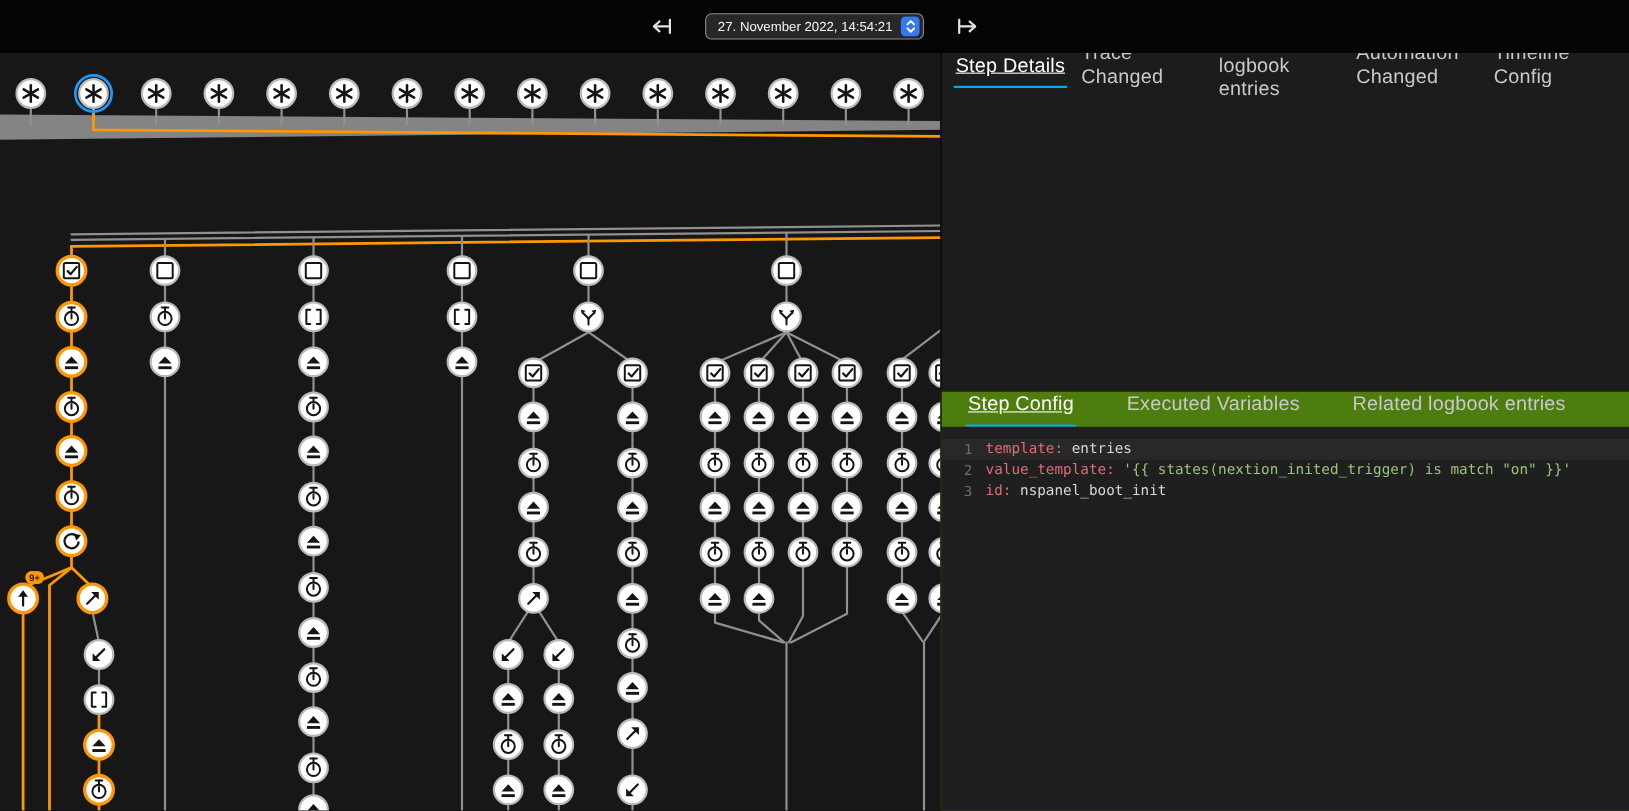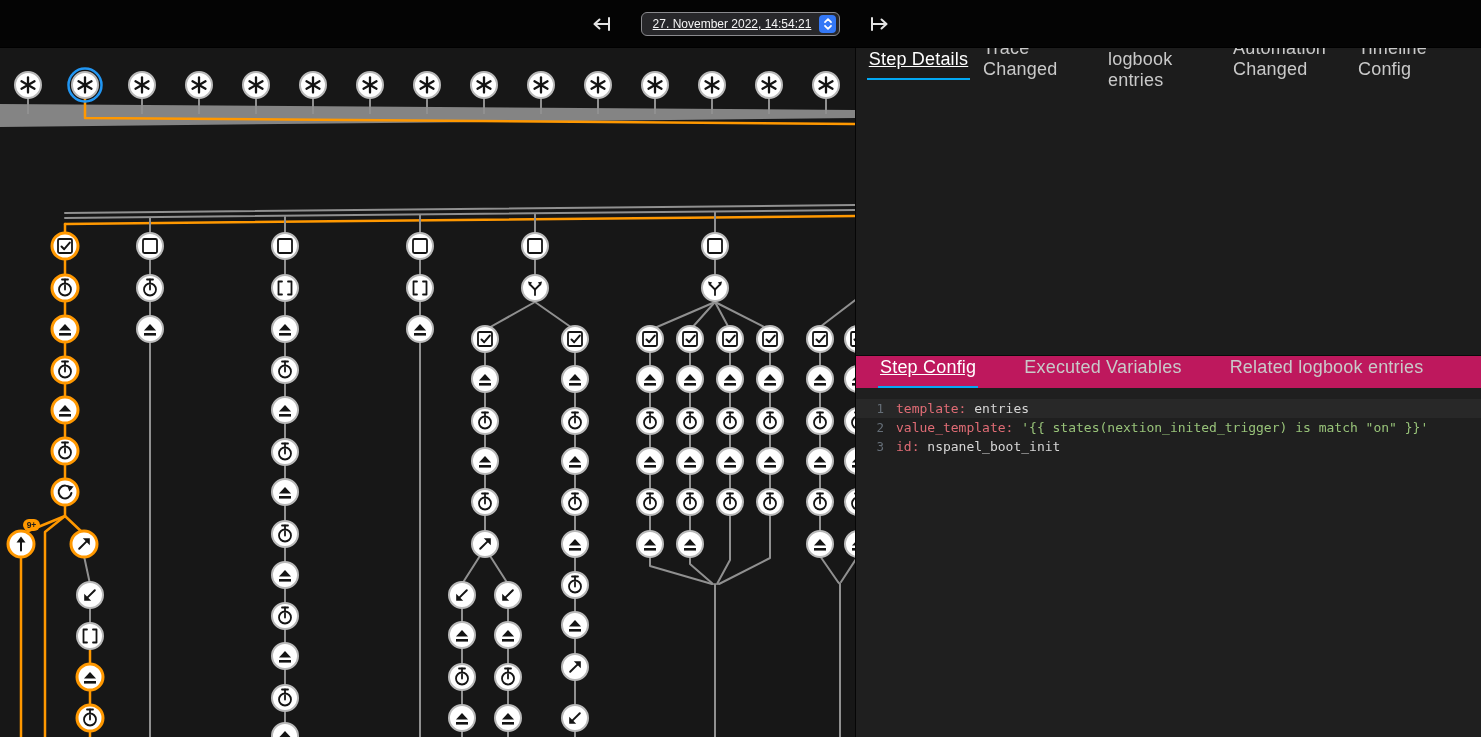--- a/index.html
+++ b/index.html
@@ -6,33 +6,33 @@
   #app{position:relative;width:1481px;height:737px;overflow:hidden;
        font-family:"Liberation Sans",sans-serif;background:#171717;}
 
   
   #topbar{position:absolute;left:0;top:0;width:100%;height:48px;background:#040404;
           display:flex;align-items:center;justify-content:center;gap:26px;z-index:6;
           border-bottom:1px solid #000;box-sizing:border-box;}
   .nav-arrow{background:none;border:none;padding:2px;cursor:pointer;color:#e3e3e3;display:flex;}
   .run-select{display:flex;align-items:center;gap:8px;height:22px;padding:0 3px 0 11px;
               background:#27272a;border:1px solid #8a8a8e;border-radius:6px;
-              color:#f5f5f5;font-size:12px;cursor:pointer;white-space:nowrap;text-decoration:underline;}
+              color:#f5f5f5;font-size:12px;cursor:pointer;white-space:nowrap;}
   .stepper{width:17px;height:18px;border-radius:4px;background:#3478f6;
            display:flex;align-items:center;justify-content:center;flex:none;}
 
   
   #graph-wrap{position:absolute;left:0;top:48px;width:855px;height:689px;background:#171717;}
   #graph-svg{display:block;}
 
   
   #details-panel{position:absolute;left:855px;top:48px;width:626px;height:307px;
                  background:#1c1c1c;border-left:1px solid #060606;box-sizing:border-box;}
   #config-panel{position:absolute;left:855px;top:355px;width:626px;height:382px;
-                background:#be185d;border-left:1px solid #060606;border-top:1px solid #0b0b0b;
+                background:#4d7c0f;border-left:1px solid #060606;border-top:1px solid #0b0b0b;
                 box-sizing:border-box;display:flex;flex-direction:column;}
   .tabbar{display:flex;align-items:stretch;height:32px;}
   #details-tabs .tab{flex:1;}
   .tab{cursor:pointer;color:#c9c9c9;font-size:18px;display:flex;
        align-items:center;justify-content:center;letter-spacing:.2px;}
   #config-tabs .tab{flex:none;padding:0 22px;}
   .tab .lbl{padding:0 2px 8px;border-bottom:2px solid transparent;}
   .tab.active{color:#fff;}
   .tab.active .lbl{border-bottom-color:#03a9f4;text-decoration:underline;}
   .panel-body{padding:20px 22px;color:#e8e8e8;font-size:14px;}

